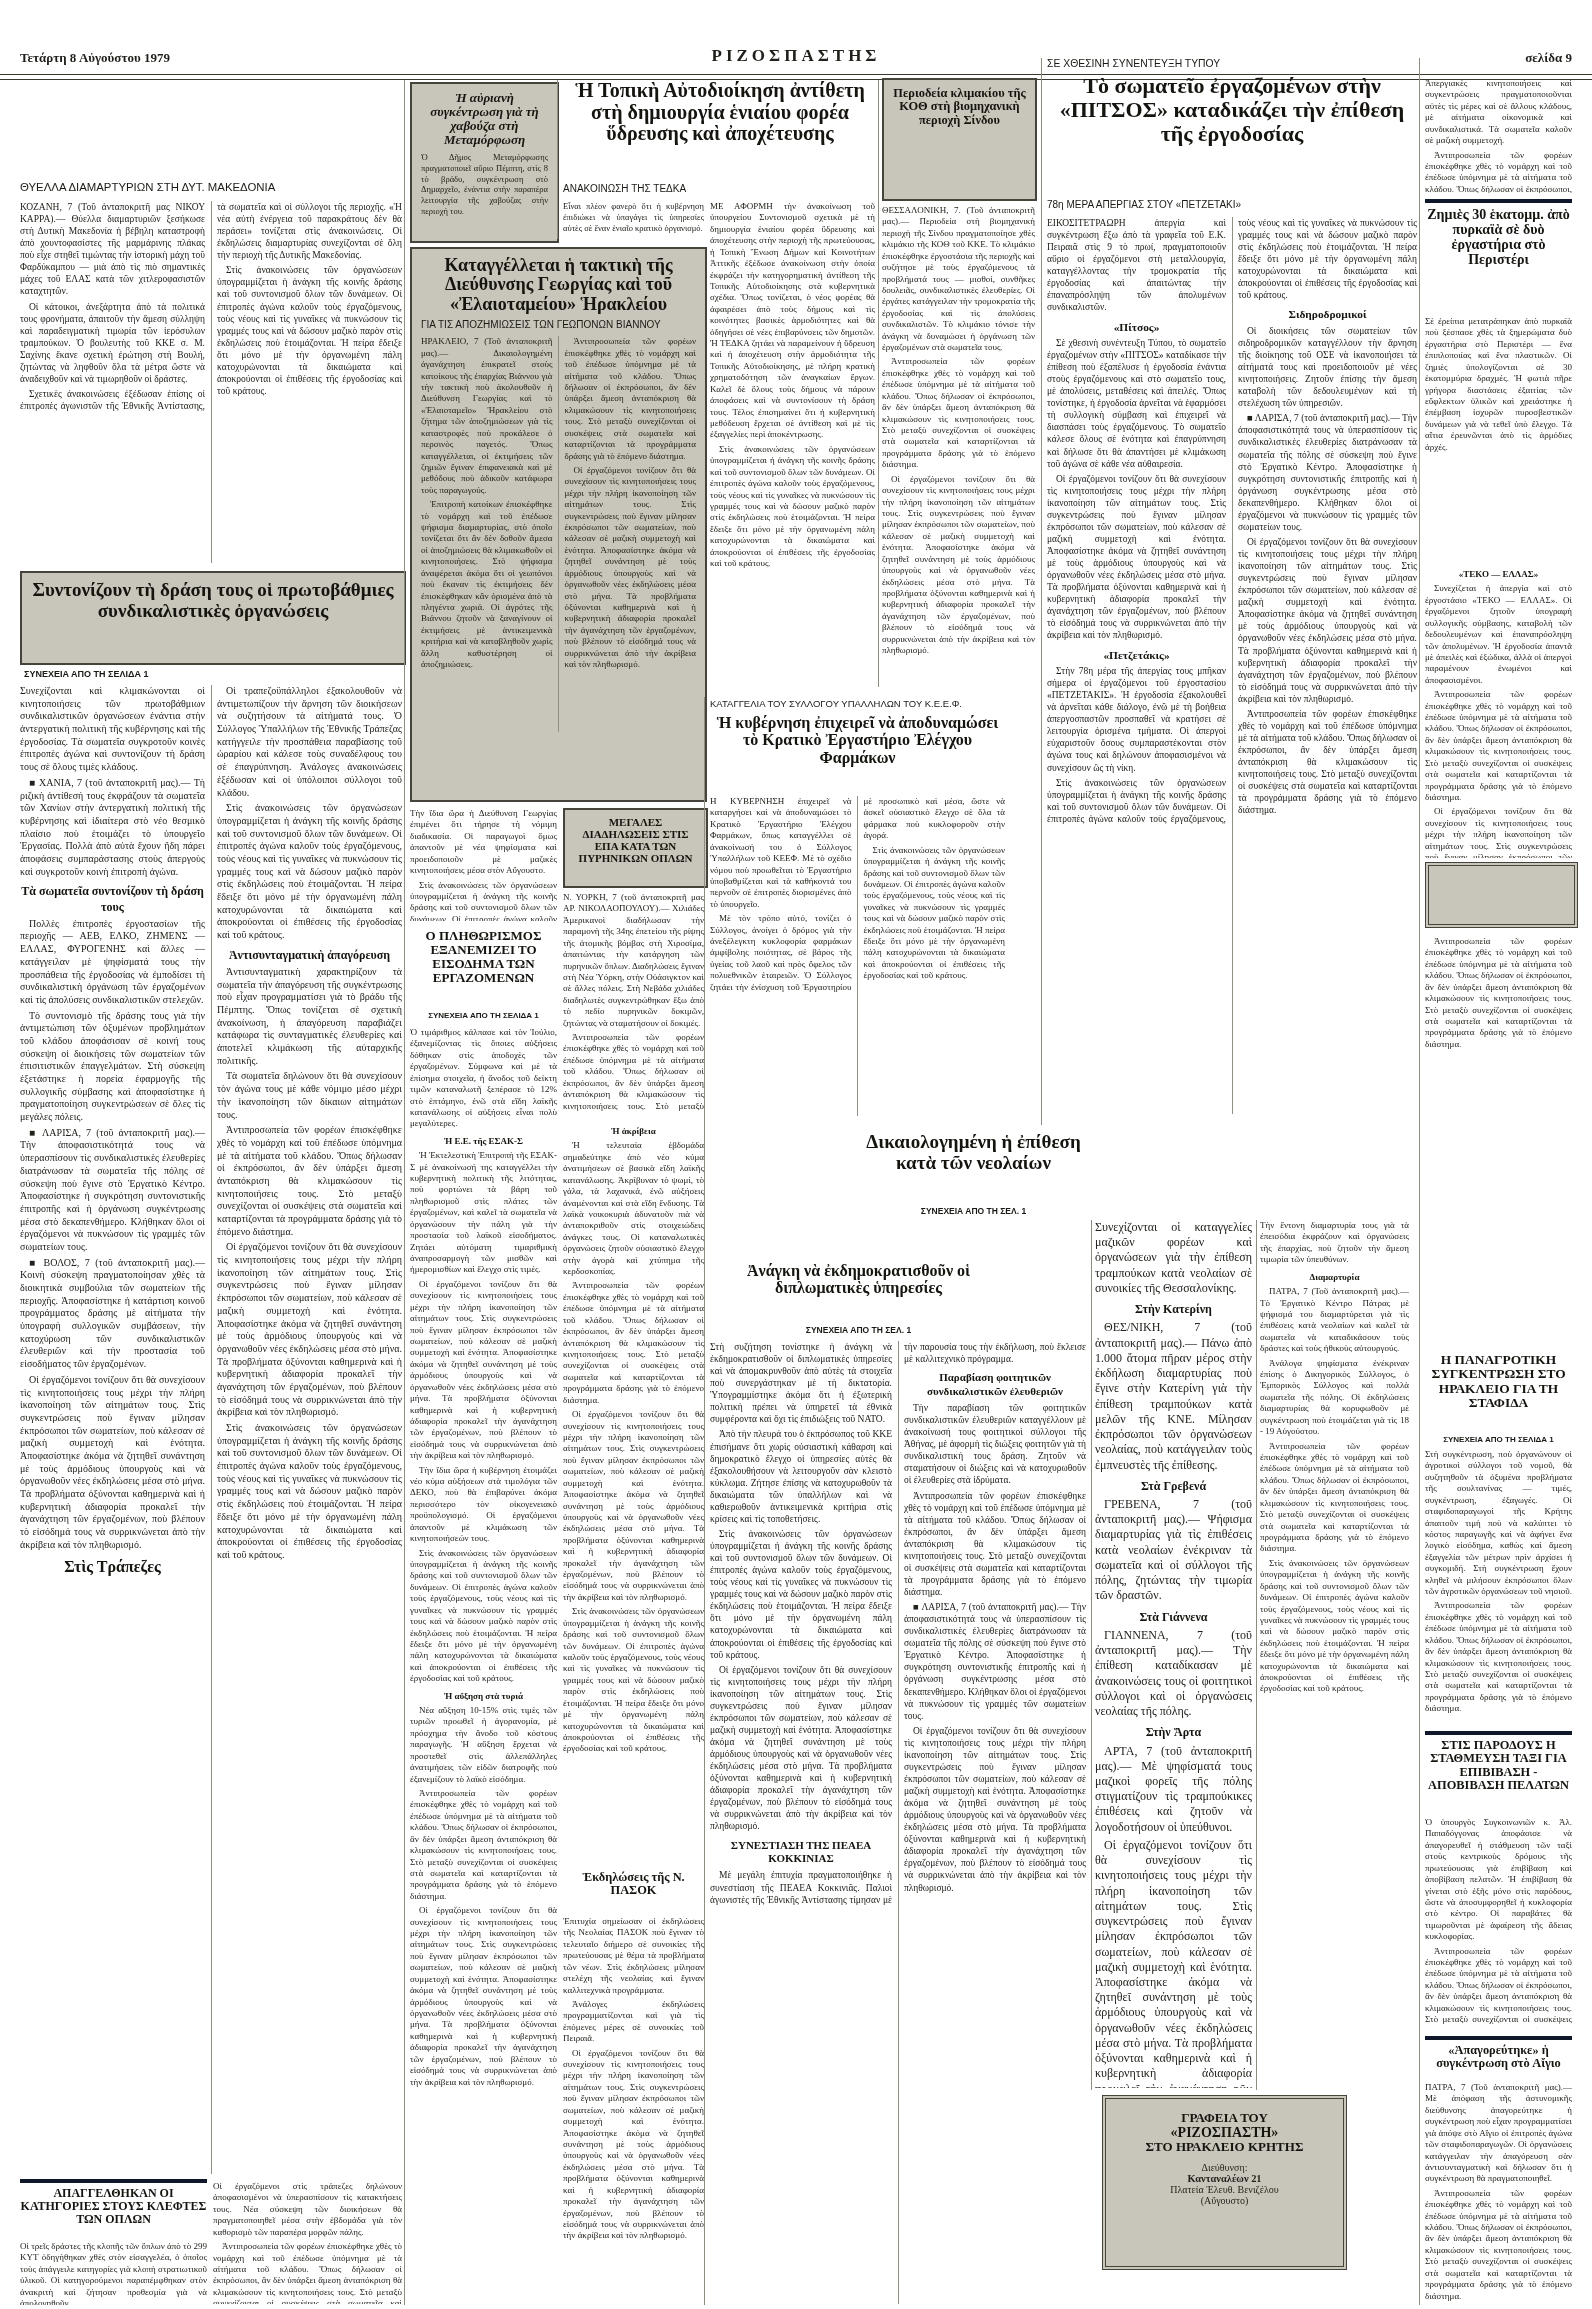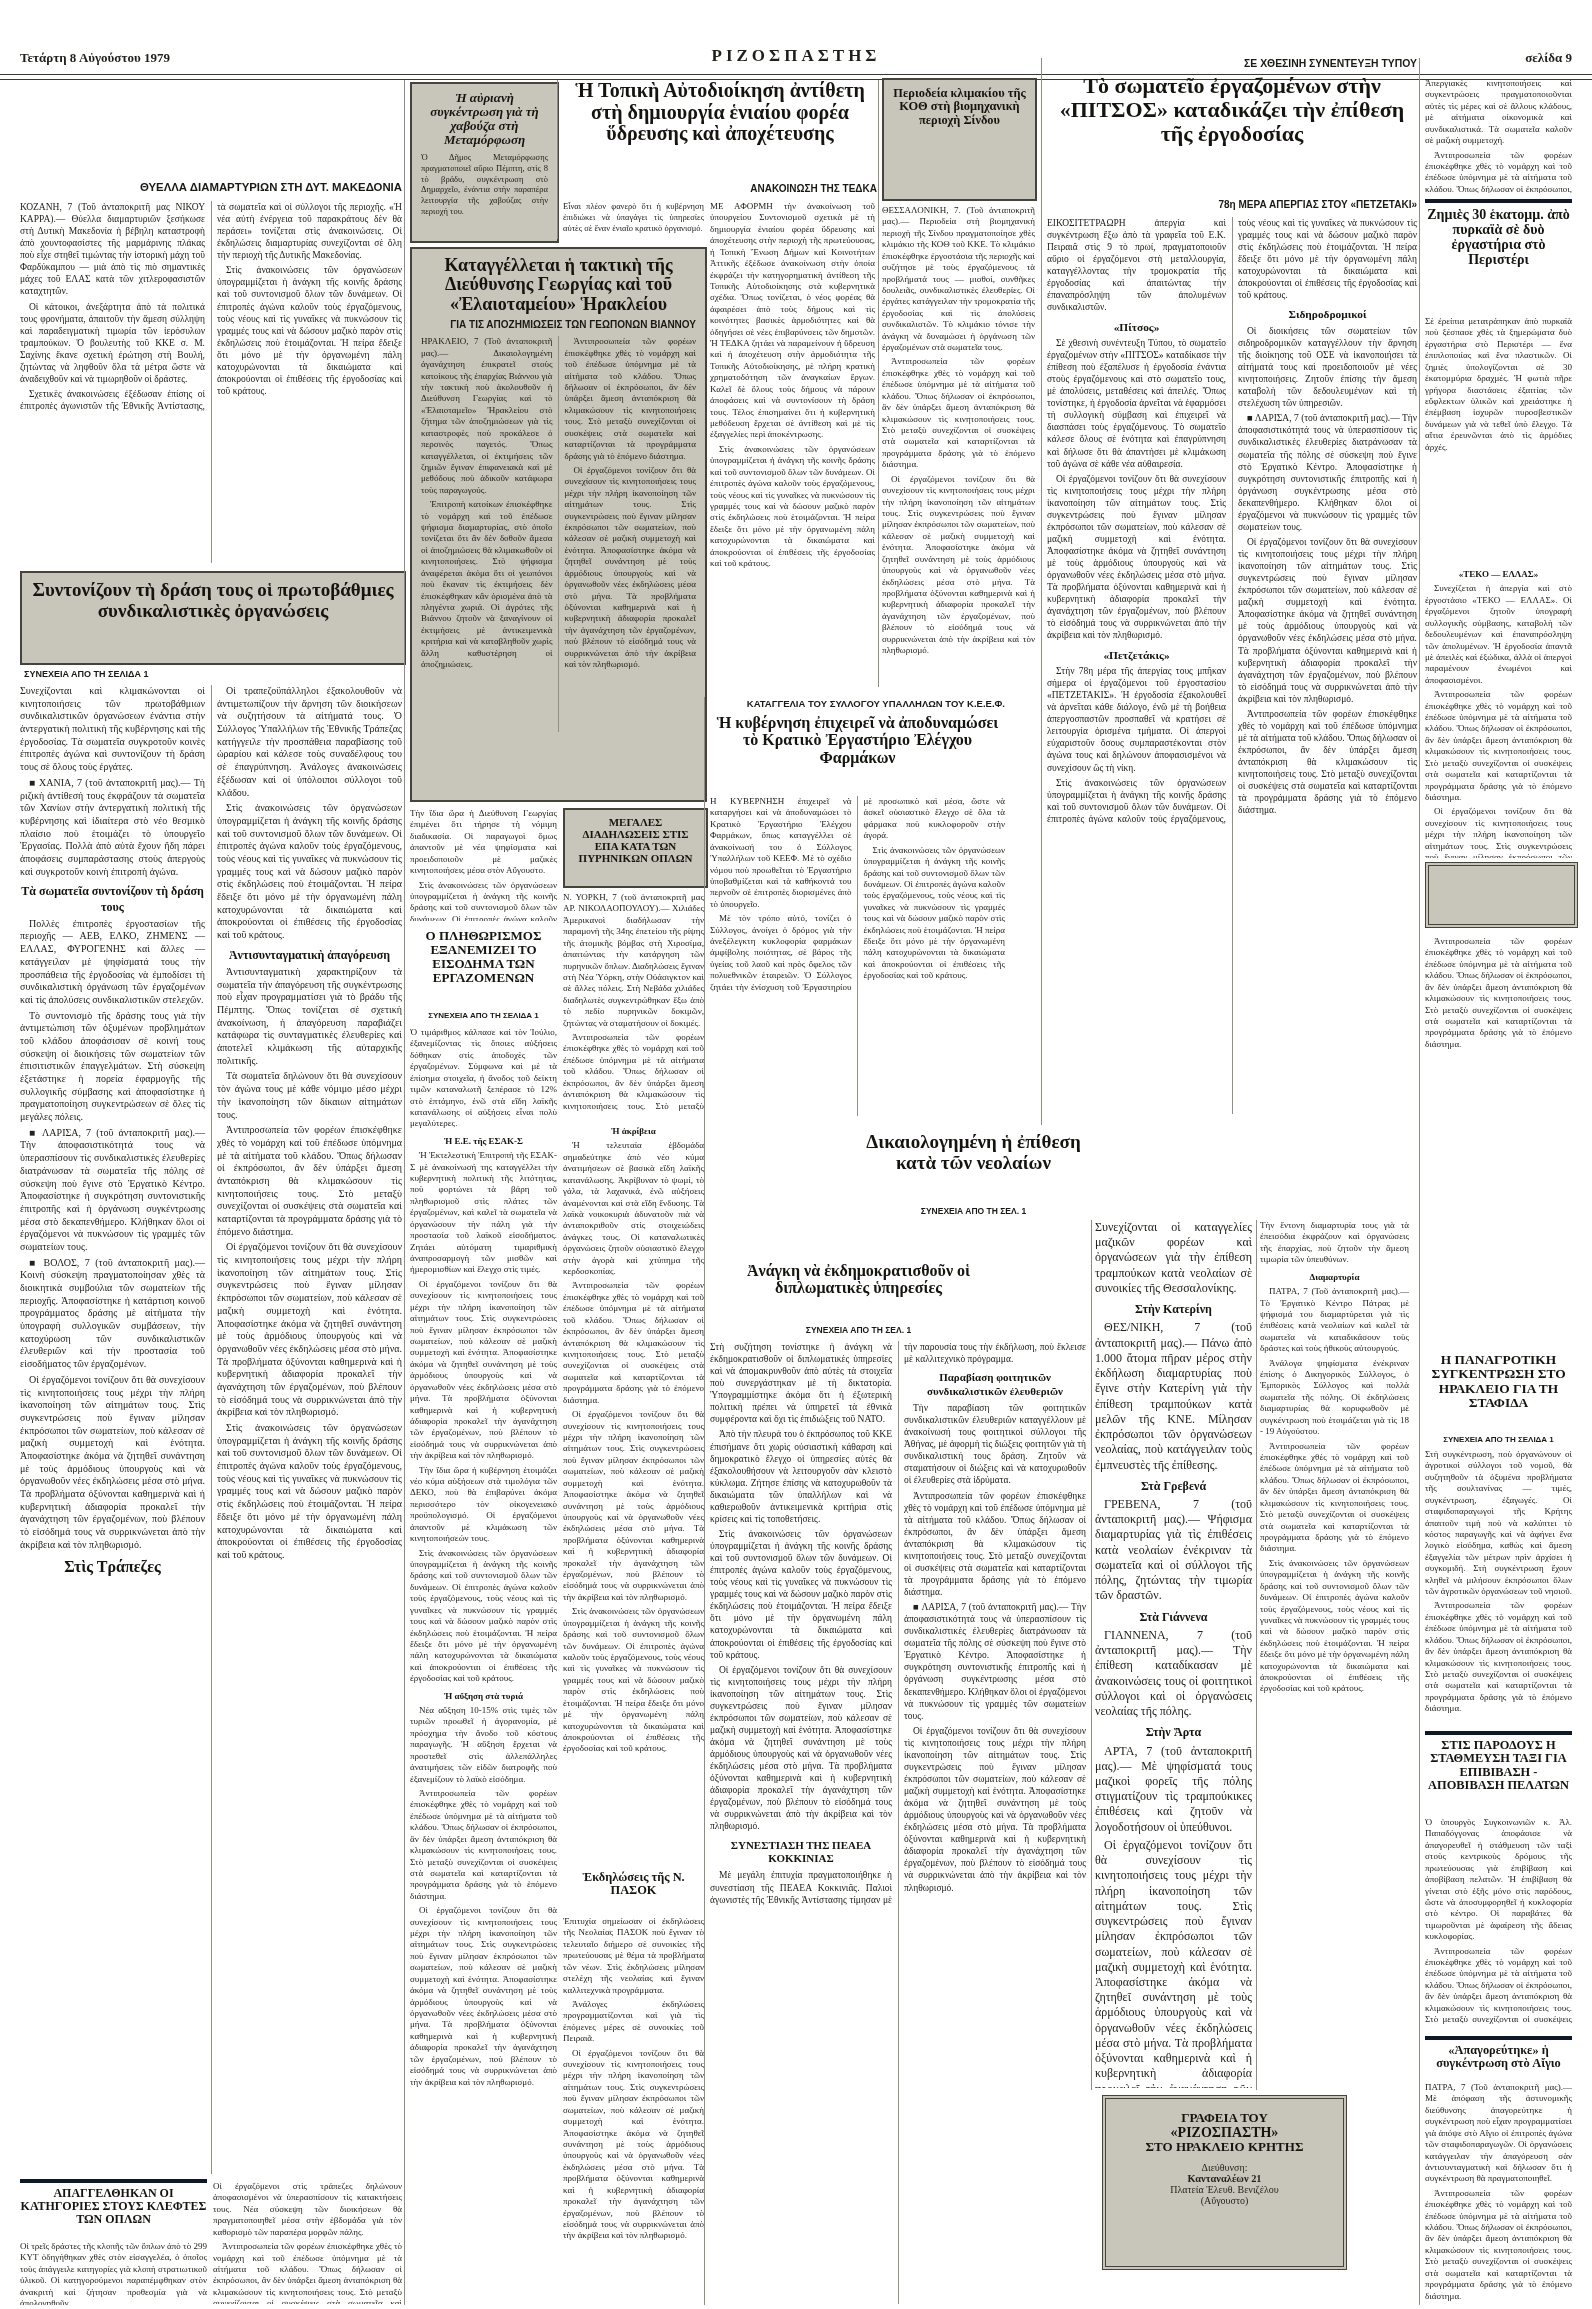--- a/index.html
+++ b/index.html
@@ -1,21 +1,21 @@
 <!DOCTYPE html>
 <html lang="el"><head>
 <meta charset="utf-8">
 <style>
   html,body{margin:0;padding:0;background:#a8a59d;}
   .page{position:relative;width:1592px;height:2309px;background:#ffffff;overflow:hidden;
         font-family:"Liberation Serif",serif;color:#211f1a;}
   .blk{position:absolute;overflow:hidden;}
   .hl{font-weight:bold;line-height:1.08;color:#16140f;}
   .center{text-align:center;}
-  .kick{font-family:"Liberation Sans",sans-serif;font-weight:bold;text-align:right;color:#1b1914;}
+  .kick{font-family:"Liberation Sans",sans-serif;font-weight:normal;text-align:left;color:#1b1914;}
   .note{font-family:"Liberation Sans",sans-serif;font-weight:bold;color:#1b1914;}
   .body{text-align:justify;line-height:1.27;color:#23211b;}
   .body p{margin:0 0 3px;text-indent:9px;}
   .body p:first-child{text-indent:0;}
   .bh{font-weight:bold;text-align:center;text-indent:0 !important;margin:6px 0 3px;color:#16140f;}
   .c2{column-count:2;column-gap:12px;column-rule:1px solid #918e83;}
   .boxed{border:2px solid #45433a;padding:7px 9px;background:#c8c5bb;}
   .dbox{border:4px double #45433a;padding:6px;background:#c8c5bb;}
   .vr{position:absolute;width:1px;background:#8f8c81;}
   .hr2{position:absolute;left:0;width:1592px;height:4px;border-top:1.5px solid #3a382f;border-bottom:1px solid #3a382f;}
@@ -37,21 +37,21 @@
     <p>Οἱ κάτοικοι, ἀνεξάρτητα ἀπὸ τὰ πολιτικά τους φρονήματα, ἀπαιτοῦν τὴν ἄμεση σύλληψη καὶ παραδειγματικὴ τιμωρία τῶν ἱερόσυλων τραμπούκων. Ὁ βουλευτὴς τοῦ ΚΚΕ σ. Μ. Σαχίνης ἔκανε σχετικὴ ἐρώτηση στὴ Βουλή, ζητώντας νὰ ληφθοῦν ὅλα τὰ μέτρα ὥστε νὰ ἀναδειχθοῦν καὶ νὰ τιμωρηθοῦν οἱ δράστες.</p>
     <p>Σχετικὲς ἀνακοινώσεις ἐξέδωσαν ἐπίσης οἱ ἐπιτροπὲς ἀγωνιστῶν τῆς Ἐθνικῆς Ἀντίστασης, τὰ σωματεῖα καὶ οἱ σύλλογοι τῆς περιοχῆς. «Ἡ νέα αὐτὴ ἐνέργεια τοῦ παρακράτους δὲν θὰ περάσει» τονίζεται στὶς ἀνακοινώσεις. Οἱ ἐκδηλώσεις διαμαρτυρίας συνεχίζονται σὲ ὅλη τὴν περιοχὴ τῆς Δυτικῆς Μακεδονίας.</p>
     <p>Στὶς ἀνακοινώσεις τῶν ὀργανώσεων ὑπογραμμίζεται ἡ ἀνάγκη τῆς κοινῆς δράσης καὶ τοῦ συντονισμοῦ ὅλων τῶν δυνάμεων. Οἱ ἐπιτροπὲς ἀγώνα καλοῦν τοὺς ἐργαζόμενους, τοὺς νέους καὶ τὶς γυναῖκες νὰ πυκνώσουν τὶς γραμμές τους καὶ νὰ δώσουν μαζικὸ παρὸν στὶς ἐκδηλώσεις ποὺ ἑτοιμάζονται. Ἡ πείρα ἔδειξε ὅτι μόνο μὲ τὴν ὀργανωμένη πάλη κατοχυρώνονται τὰ δικαιώματα καὶ ἀποκρούονται οἱ ἐπιθέσεις τῆς ἐργοδοσίας καὶ τοῦ κράτους.</p>
   </div>
 
   <div class="blk boxed" style="left:20px;top:571px;width:364px;height:76px;">
     <div class="hl center" style="font-size:19px;">Συντονίζουν τὴ δράση τους οἱ πρωτοβάθμιες συνδικαλιστικὲς ὀργανώσεις</div>
   </div>
   <div class="blk note" style="left:24px;top:669px;width:239px;height:13px;font-size:9px;">ΣΥΝΕΧΕΙΑ ΑΠΟ ΤΗ ΣΕΛΙΔΑ 1</div>
   <div class="blk body c2" style="left:20px;top:685px;width:382px;height:1489px;font-size:10px;">
-    <p>Συνεχίζονται καὶ κλιμακώνονται οἱ κινητοποιήσεις τῶν πρωτοβάθμιων συνδικαλιστικῶν ὀργανώσεων ἐνάντια στὴν ἀντεργατικὴ πολιτικὴ τῆς κυβέρνησης καὶ τῆς ἐργοδοσίας. Τὰ σωματεῖα συγκροτοῦν κοινὲς ἐπιτροπὲς ἀγώνα καὶ συντονίζουν τὴ δράση τους σὲ ὅλους τοὺς ἐργάτες.</p>
+    <p>Συνεχίζονται καὶ κλιμακώνονται οἱ κινητοποιήσεις τῶν πρωτοβάθμιων συνδικαλιστικῶν ὀργανώσεων ἐνάντια στὴν ἀντεργατικὴ πολιτικὴ τῆς κυβέρνησης καὶ τῆς ἐργοδοσίας. Τὰ σωματεῖα συγκροτοῦν κοινὲς ἐπιτροπὲς ἀγώνα καὶ συντονίζουν τὴ δράση τους σὲ ὅλους τιμὲς κλάδους.</p>
     <p>■ ΧΑΝΙΑ, 7 (τοῦ ἀνταποκριτῆ μας).— Τὴ ριζικὴ ἀντίθεσή τους ἐκφράζουν τὰ σωματεῖα τῶν Χανίων στὴν ἀντεργατικὴ πολιτικὴ τῆς κυβέρνησης καὶ ἰδιαίτερα στὸ νέο θεσμικὸ πλαίσιο ποὺ ἑτοιμάζει τὸ ὑπουργεῖο Ἐργασίας. Πολλὰ ἀπὸ αὐτὰ ἔχουν ἤδη πάρει ἀποφάσεις συμπαράστασης στοὺς ἀπεργοὺς καὶ συγκροτοῦν κοινὴ ἐπιτροπὴ ἀγώνα.</p>
     <div class="bh" style="font-size:12px;">Τὰ σωματεῖα συντονίζουν τὴ δράση τους</div>
     <p>Πολλὲς ἐπιτροπὲς ἐργοστασίων τῆς περιοχῆς — ΑΕΒ, ΕΛΚΟ, ΖΗΜΕΝΣ — ΕΛΛΑΣ, ΦΥΡΟΓΕΝΗΣ καὶ ἄλλες — κατάγγειλαν μὲ ψηφίσματά τους τὴν προσπάθεια τῆς ἐργοδοσίας νὰ ἐμποδίσει τὴ συνδικαλιστικὴ ὀργάνωση τῶν ἐργαζομένων καὶ τὶς ἀπολύσεις συνδικαλιστικῶν στελεχῶν.</p>
     <p>Τὸ συντονισμὸ τῆς δράσης τους γιὰ τὴν ἀντιμετώπιση τῶν ὀξυμένων προβλημάτων τοῦ κλάδου ἀποφάσισαν σὲ κοινή τους σύσκεψη οἱ διοικήσεις τῶν σωματείων τῶν ἐπισιτιστικῶν ἐπαγγελμάτων. Στὴ σύσκεψη ἐξετάστηκε ἡ πορεία ἐφαρμογῆς τῆς συλλογικῆς σύμβασης καὶ ἀποφασίστηκε ἡ πραγματοποίηση συγκεντρώσεων σὲ ὅλες τὶς μεγάλες πόλεις.</p>
     <p>■ ΛΑΡΙΣΑ, 7 (τοῦ ἀνταποκριτῆ μας).— Τὴν ἀποφασιστικότητά τους νὰ ὑπερασπίσουν τὶς συνδικαλιστικὲς ἐλευθερίες διατράνωσαν τὰ σωματεῖα τῆς πόλης σὲ σύσκεψη ποὺ ἔγινε στὸ Ἐργατικὸ Κέντρο. Ἀποφασίστηκε ἡ συγκρότηση συντονιστικῆς ἐπιτροπῆς καὶ ἡ ὀργάνωση συγκέντρωσης μέσα στὸ δεκαπενθήμερο. Κλήθηκαν ὅλοι οἱ ἐργαζόμενοι νὰ πυκνώσουν τὶς γραμμὲς τῶν σωματείων τους.</p>
     <p>■ ΒΟΛΟΣ, 7 (τοῦ ἀνταποκριτῆ μας).— Κοινὴ σύσκεψη πραγματοποίησαν χθὲς τὰ διοικητικὰ συμβούλια τῶν σωματείων τῆς περιοχῆς. Ἀποφασίστηκε ἡ κατάρτιση κοινοῦ προγράμματος δράσης μὲ αἰτήματα τὴν ὑπογραφὴ συλλογικῶν συμβάσεων, τὴν κατοχύρωση τῶν συνδικαλιστικῶν ἐλευθεριῶν καὶ τὴν προστασία τοῦ εἰσοδήματος τῶν ἐργαζομένων.</p>
     <p>Οἱ ἐργαζόμενοι τονίζουν ὅτι θὰ συνεχίσουν τὶς κινητοποιήσεις τους μέχρι τὴν πλήρη ἱκανοποίηση τῶν αἰτημάτων τους. Στὶς συγκεντρώσεις ποὺ ἔγιναν μίλησαν ἐκπρόσωποι τῶν σωματείων, ποὺ κάλεσαν σὲ μαζικὴ συμμετοχὴ καὶ ἑνότητα. Ἀποφασίστηκε ἀκόμα νὰ ζητηθεῖ συνάντηση μὲ τοὺς ἁρμόδιους ὑπουργοὺς καὶ νὰ ὀργανωθοῦν νέες ἐκδηλώσεις μέσα στὸ μήνα. Τὰ προβλήματα ὀξύνονται καθημερινὰ καὶ ἡ κυβερνητικὴ ἀδιαφορία προκαλεῖ τὴν ἀγανάχτηση τῶν ἐργαζομένων, ποὺ βλέπουν τὸ εἰσόδημά τους νὰ συρρικνώνεται ἀπὸ τὴν ἀκρίβεια καὶ τὸν πληθωρισμό.</p>
     <div class="bh" style="font-size:16px;">Στὶς Τράπεζες</div>
     <p>Οἱ τραπεζοϋπάλληλοι ἐξακολουθοῦν νὰ ἀντιμετωπίζουν τὴν ἄρνηση τῶν διοικήσεων νὰ συζητήσουν τὰ αἰτήματά τους. Ὁ Σύλλογος Ὑπαλλήλων τῆς Ἐθνικῆς Τράπεζας κατήγγειλε τὴν προσπάθεια παραβίασης τοῦ ὡραρίου καὶ κάλεσε τοὺς συναδέλφους του σὲ ἐπαγρύπνηση. Ἀνάλογες ἀνακοινώσεις ἐξέδωσαν καὶ οἱ ὑπόλοιποι σύλλογοι τοῦ κλάδου.</p>
     <p>Στὶς ἀνακοινώσεις τῶν ὀργανώσεων ὑπογραμμίζεται ἡ ἀνάγκη τῆς κοινῆς δράσης καὶ τοῦ συντονισμοῦ ὅλων τῶν δυνάμεων. Οἱ ἐπιτροπὲς ἀγώνα καλοῦν τοὺς ἐργαζόμενους, τοὺς νέους καὶ τὶς γυναῖκες νὰ πυκνώσουν τὶς γραμμές τους καὶ νὰ δώσουν μαζικὸ παρὸν στὶς ἐκδηλώσεις ποὺ ἑτοιμάζονται. Ἡ πείρα ἔδειξε ὅτι μόνο μὲ τὴν ὀργανωμένη πάλη κατοχυρώνονται τὰ δικαιώματα καὶ ἀποκρούονται οἱ ἐπιθέσεις τῆς ἐργοδοσίας καὶ τοῦ κράτους.</p>

